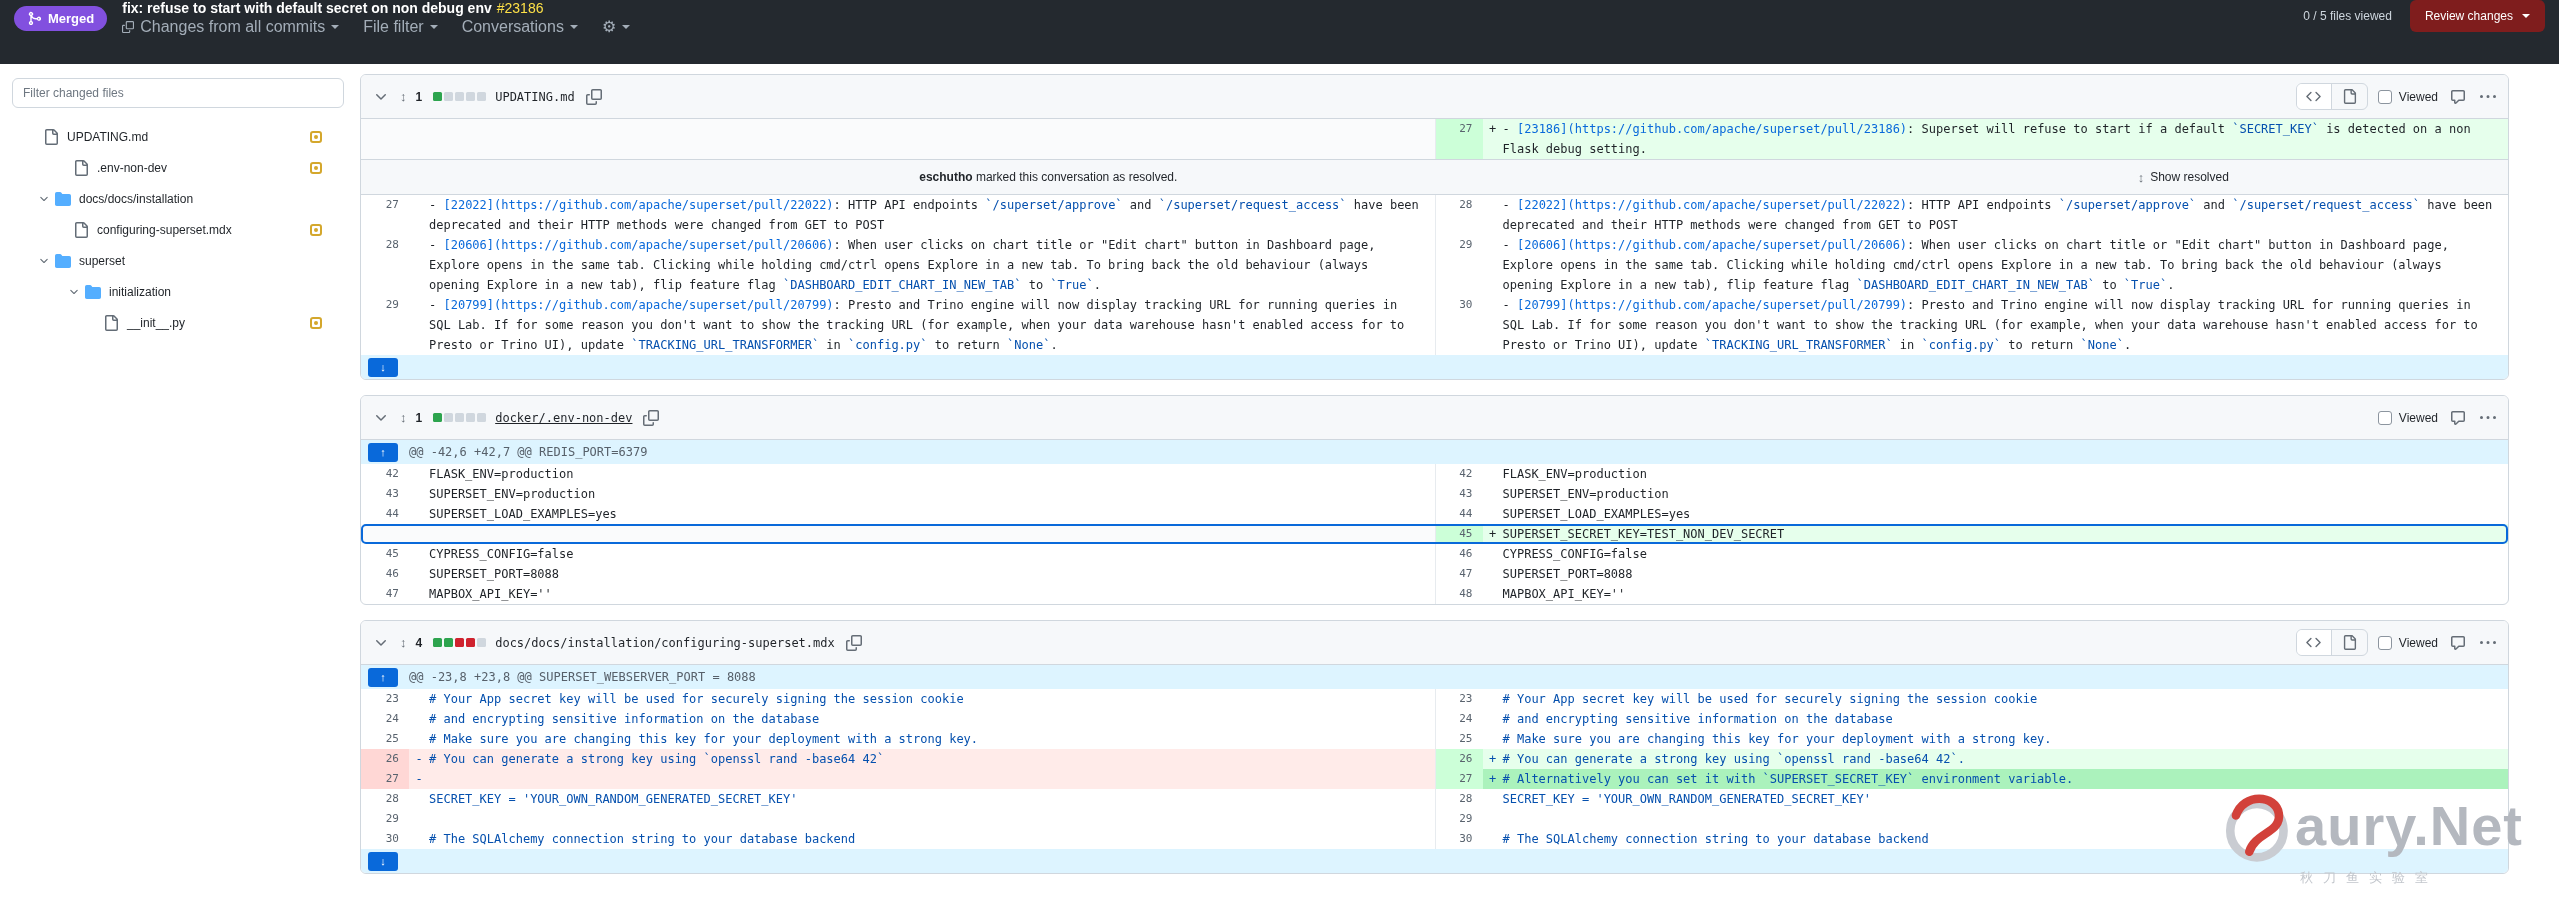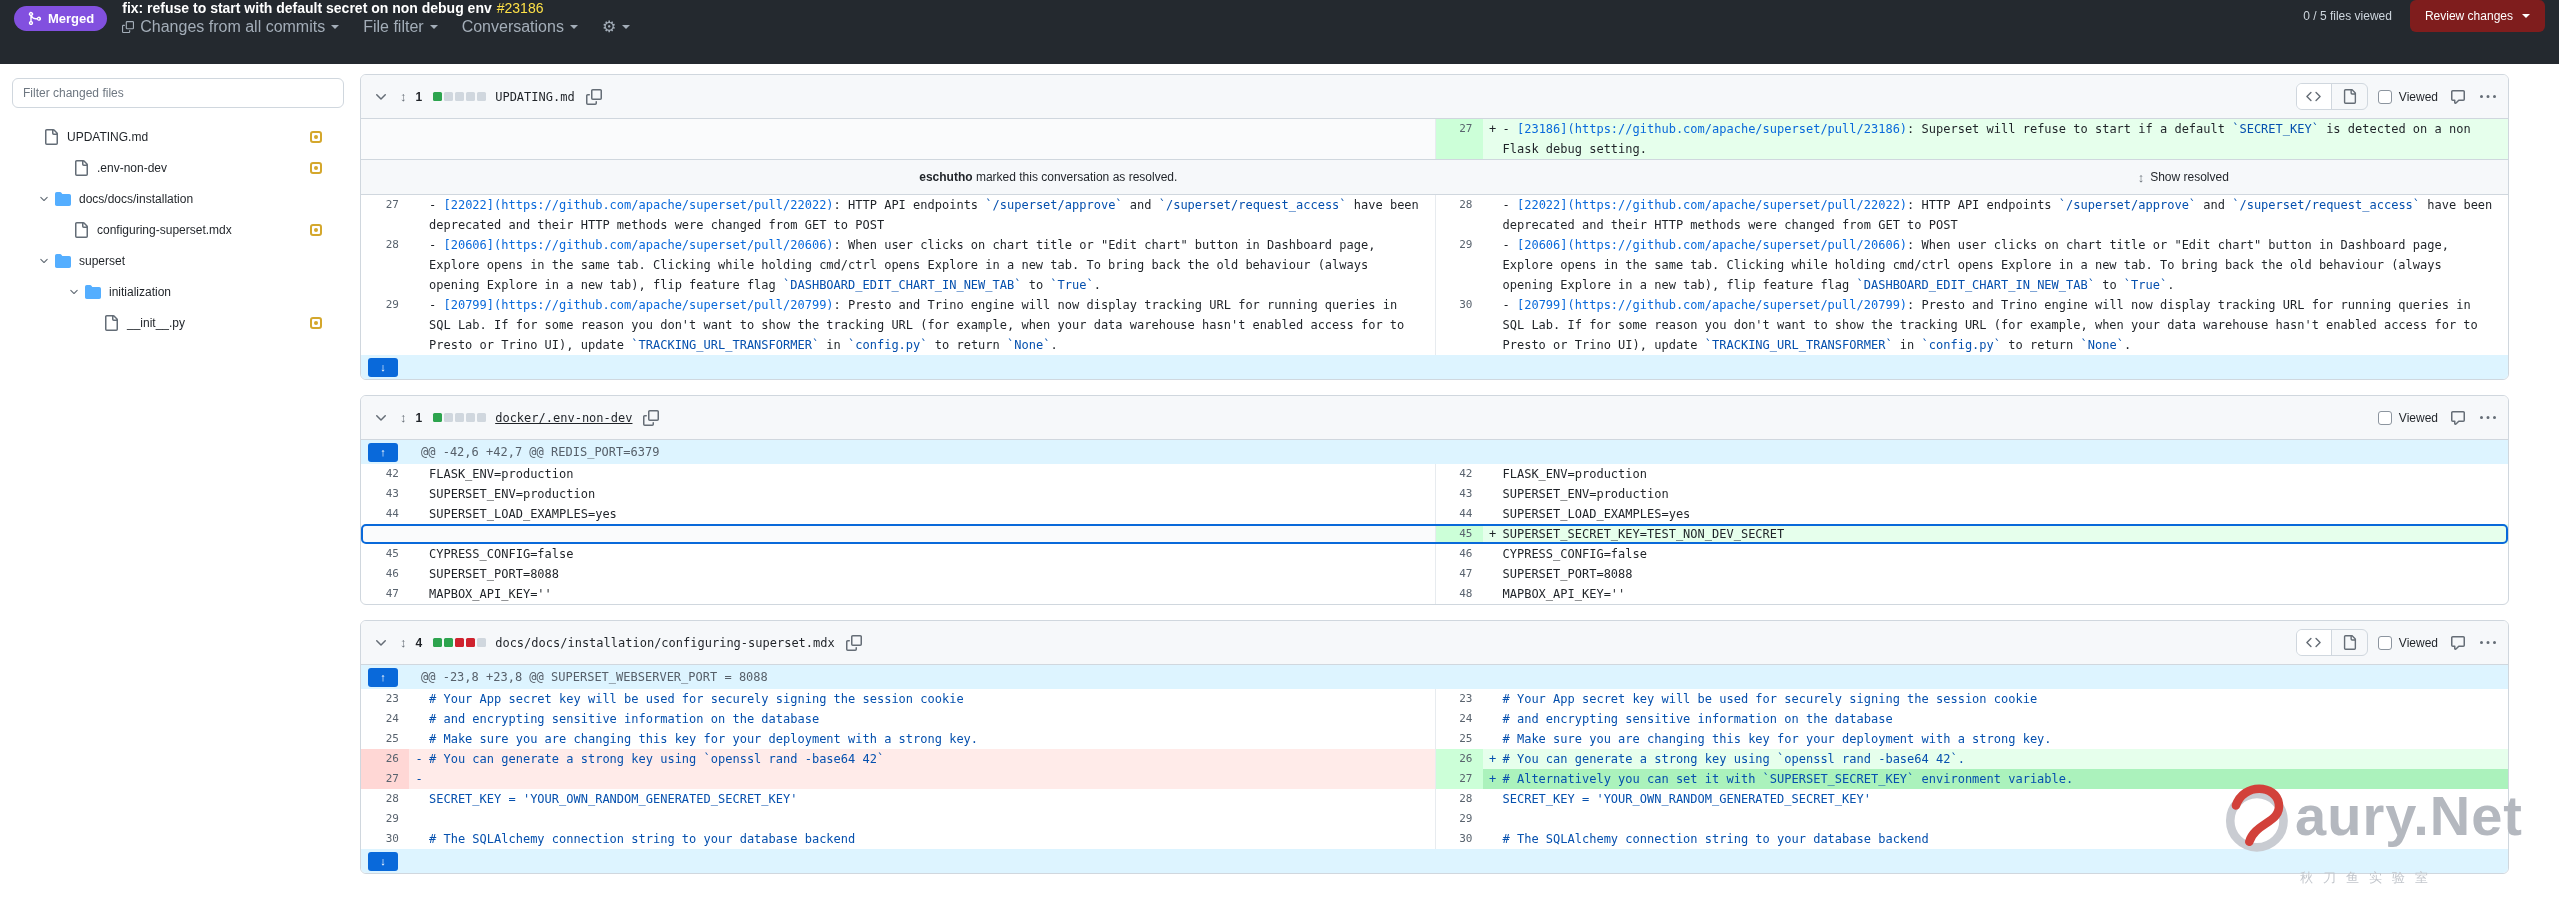--- a/index.html
+++ b/index.html
@@ -89,37 +89,37 @@
   .sign { width:20px; text-align:center; flex:none; }
   .code { flex:1; white-space:pre-wrap; word-break:break-word; padding-right:10px; }
   .code-blue .code, .code-blue .sign { color:#0550ae; }
   .tok-link { color:#0969da; }
   .tok-code { color:#0550ae; }
   .hunk-row { display:flex; align-items:center; background:#ddf4ff; height:24px; }
   .hunk-gut { width:48px; display:flex; padding-left:7px; }
   .expander { width:30px; height:19px; background:#0969da; color:#fff; border:none;
     border-radius:3px; font-size:11px; line-height:1; display:flex; align-items:center;
     justify-content:center; cursor:pointer; }
-  .hunk-text { color:#57606a; margin-left:12px; }
+  .hunk-text { color:#57606a; margin-left:0; }
   .expand-row { display:flex; align-items:center; background:#ddf4ff; height:24px; padding-left:7px; }
   .conv-row { background:#f6f8fa; border-top:1px solid #d0d7de; border-bottom:1px solid #d0d7de;
     height:36px; display:flex; align-items:center;
     font-family:"Liberation Sans",sans-serif; font-size:12px; color:#1f2328; }
   .conv-inner { flex:1; display:flex; align-items:center; justify-content:space-between;
     margin-left:26%; margin-right:13%; }
   .show-resolved { background:none; border:none; font-size:12px; color:#1f2328;
     display:flex; align-items:center; gap:6px; cursor:pointer;
     font-family:"Liberation Sans",sans-serif; }
   .unfold { color:#656d76; font-size:13px; }
   
   .watermark { position:absolute; right:36px; bottom:18px; pointer-events:none; text-align:center; }
   .wm-row { display:flex; align-items:center; }
   .wm-text { font-size:56px; font-weight:bold; color:#b4b8bf; letter-spacing:1px;
     font-family:"Liberation Sans",sans-serif; }
-  .wm-sub { font-size:13px; color:#c2c6cc; letter-spacing:10px; margin-top:14px; }
+  .wm-sub { font-size:13px; color:#c2c6cc; letter-spacing:10px; margin-top:4px; }
 </style>
 </head>
 <body>
 
 <header class="topbar">
   <div class="tb-left">
     <span class="badge">
       <svg viewBox="0 0 16 16">
           <path fill="currentColor" d="M5.45 5.154A4.25 4.25 0 0 0 9.25 7.5h1.378a2.251 2.251 0 1 1 0 1.5H9.25A5.734 5.734 0 0 1 5 7.123v3.505a2.25 2.25 0 1 1-1.5 0V5.372a2.25 2.25 0 1 1 1.95-.218ZM4.25 13.5a.75.75 0 1 0 0-1.5.75.75 0 0 0 0 1.5Zm8.25-4.5a.75.75 0 1 0 0-1.5.75.75 0 0 0 0 1.5ZM5 3.25a.75.75 0 1 0-1.5 0 .75.75 0 0 0 1.5 0Z"></path>
         </svg>

